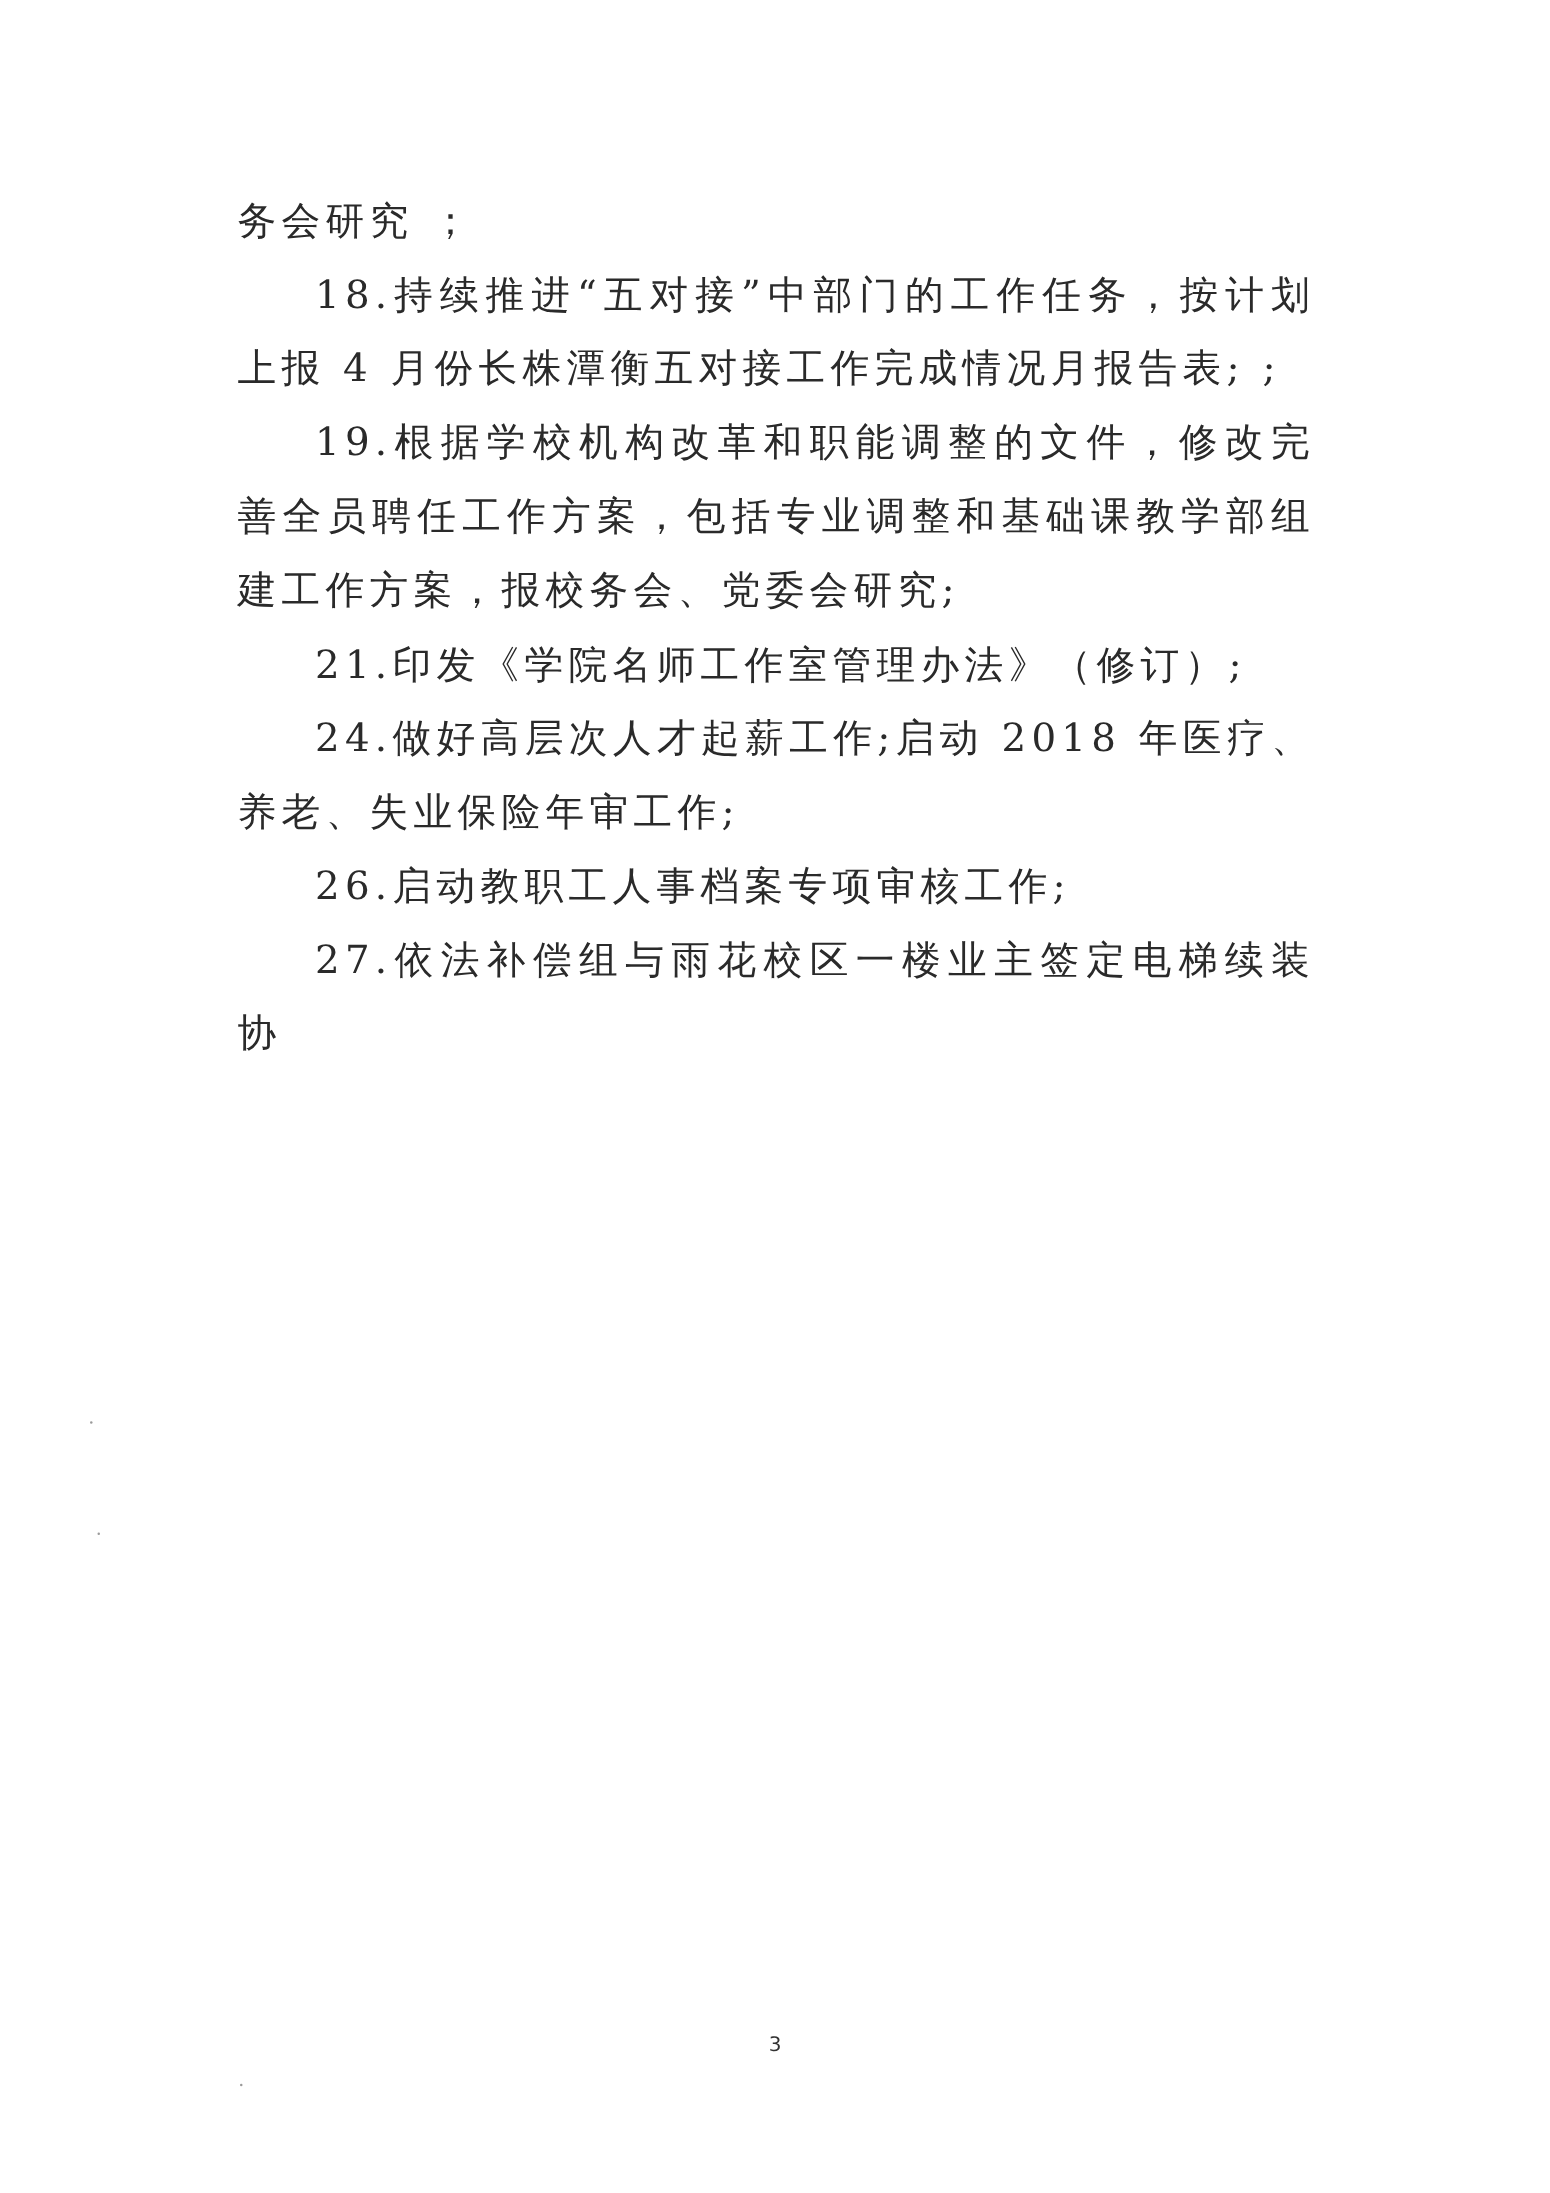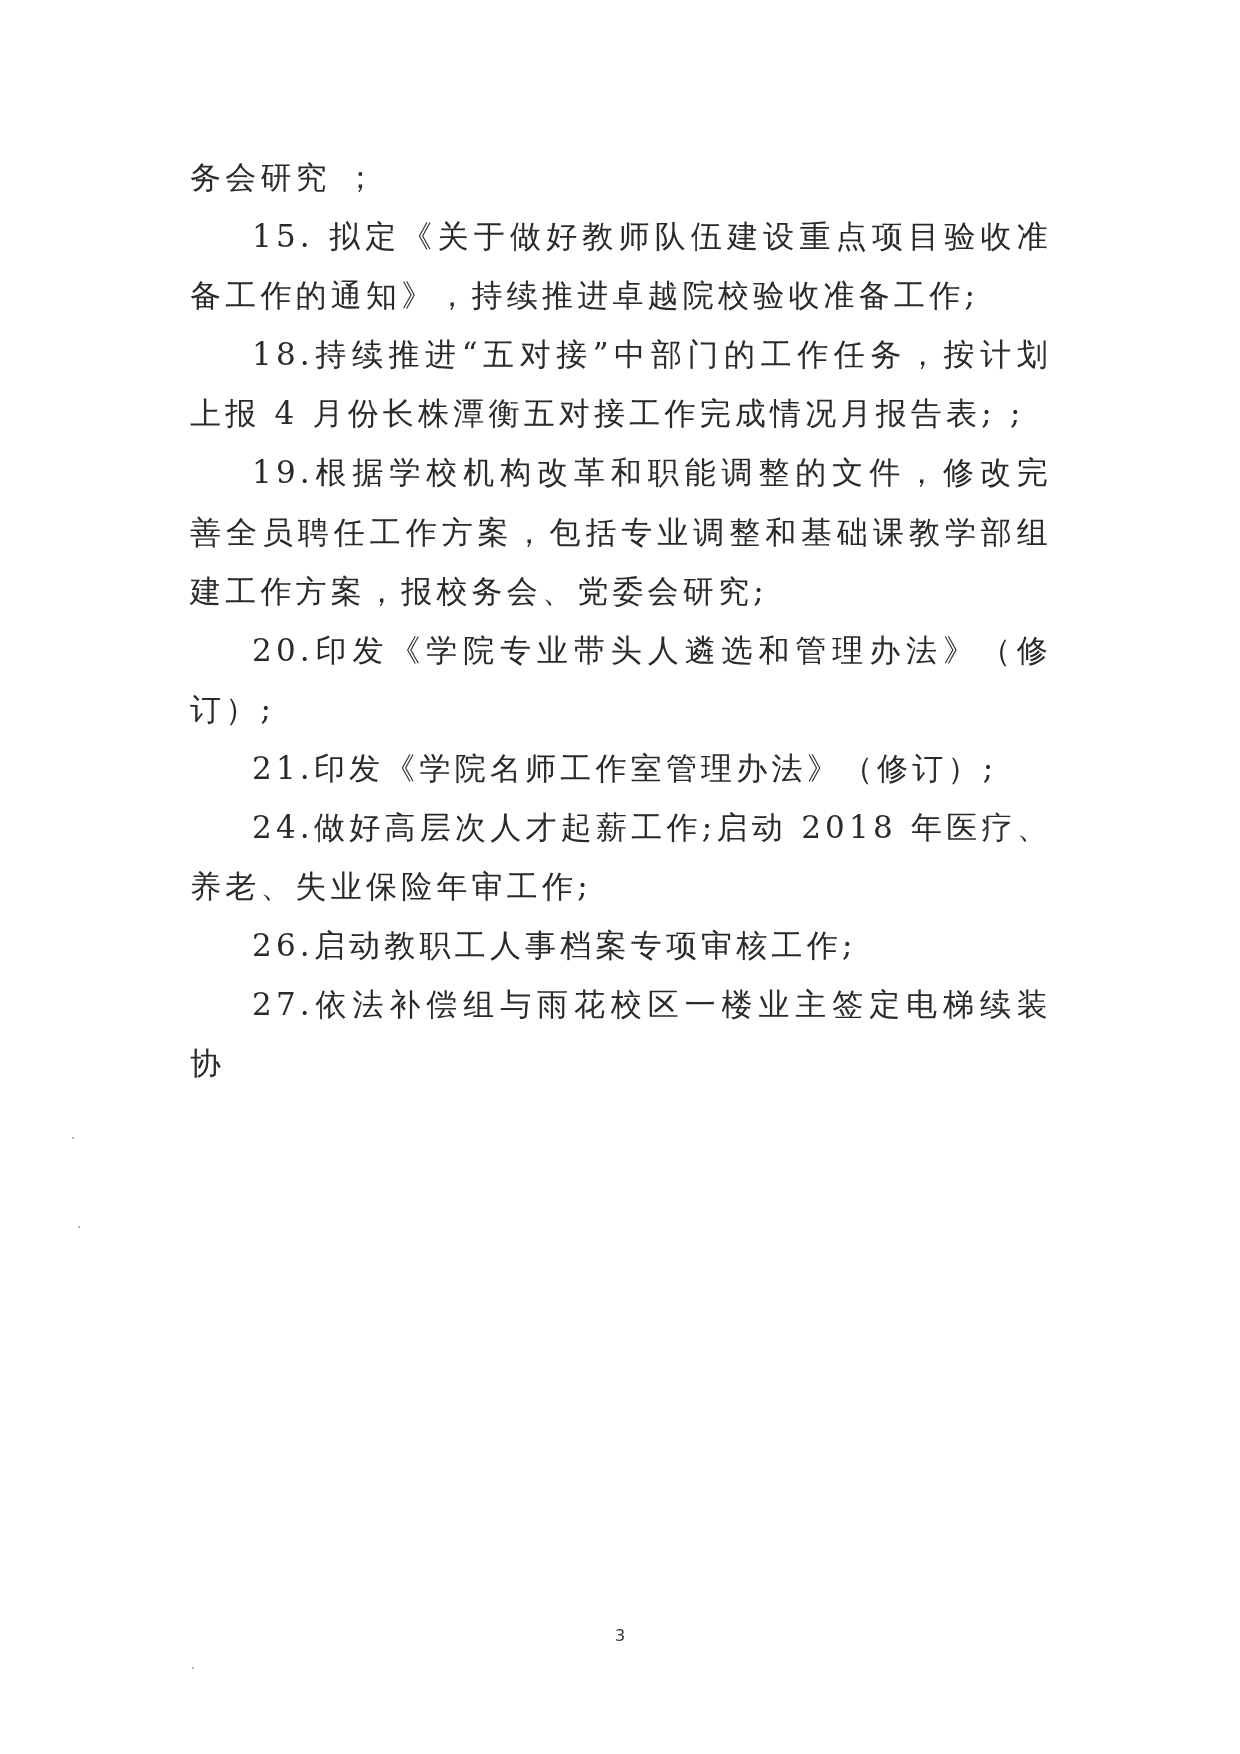--- a/index.html
+++ b/index.html
@@ -62,24 +62,22 @@
       border-radius: 1px;
     }
   </style>
 </head>
 <body>
 
 <div class="page">
 
   <div class="content">
     <p class="para">务会研究 ；</p>
-    <p class="para indent">15. 拟定《关于做好教师队伍建设重点项目验收准备工作的通知》，持续推进卓越院校验收准备工作;</p>
     <p class="para indent">18.持续推进“五对接”中部门的工作任务，按计划上报 4 月份长株潭衡五对接工作完成情况月报告表; ;</p>
     <p class="para indent">19.根据学校机构改革和职能调整的文件，修改完善全员聘任工作方案，包括专业调整和基础课教学部组建工作方案，报校务会、党委会研究;</p>
-    <p class="para indent">20.印发《学院专业带头人遴选和管理办法》（修订）;</p>
     <p class="para indent">21.印发《学院名师工作室管理办法》（修订）;</p>
     <p class="para indent">24.做好高层次人才起薪工作;启动 2018 年医疗、养老、失业保险年审工作;</p>
     <p class="para indent">26.启动教职工人事档案专项审核工作;</p>
     <p class="para indent">27.依法补偿组与雨花校区一楼业主签定电梯续装协</p>
   </div>
 
   <div class="page-number">3</div>
 
   <span class="speck" style="left:72px; top:1137px;"></span>
   <span class="speck" style="left:78px; top:1226px;"></span>

